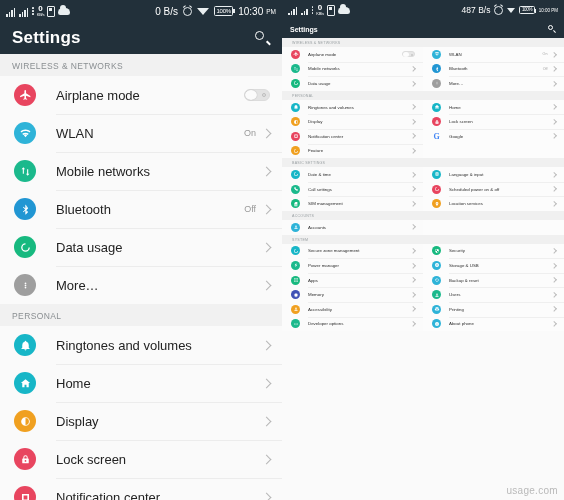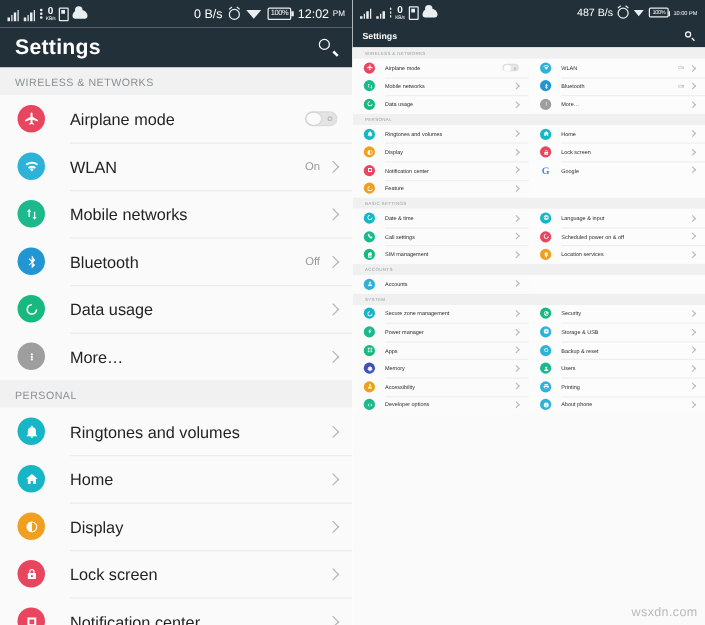--- a/index.html
+++ b/index.html
@@ -141,21 +141,21 @@
           <em>KB/s</em>
         </span>
         <span class="sim-ico"></span>
         <span class="cloud"></span>
       </div>
       <div class="sb-right">
         <span>0 B/s</span>
         <span class="alarm"></span>
         <span class="wifi-s"></span>
         <span class="batt">100%</span>
-        <span>12:02</span>
+        <span>10:30</span>
         <span class="ampm">PM</span>
       </div>
     </div>
 
     <div class="appbar">
       <div class="title">Settings</div>
       <div class="search-ic"></div>
     </div>
 
     <div id="phone-list">
@@ -621,16 +621,16 @@
                   <path d="M12 4a8 8 0 1 0 0 16 8 8 0 0 0 0-16zm.9 12.5h-1.8v-5.4h1.8zm0-6.9h-1.8V7.8h1.8z"></path>
                 </svg>
               </span>
               <span class="t-lbl">About phone</span>
               <span class="t-chev"></span>
             </div>
           </div>
         </div>
       </div>
 
-    <div class="watermark">wsxdn.com</div>
+    <div class="watermark">usage.com</div>
   </div>
 
 </div>
 
 </body></html>

